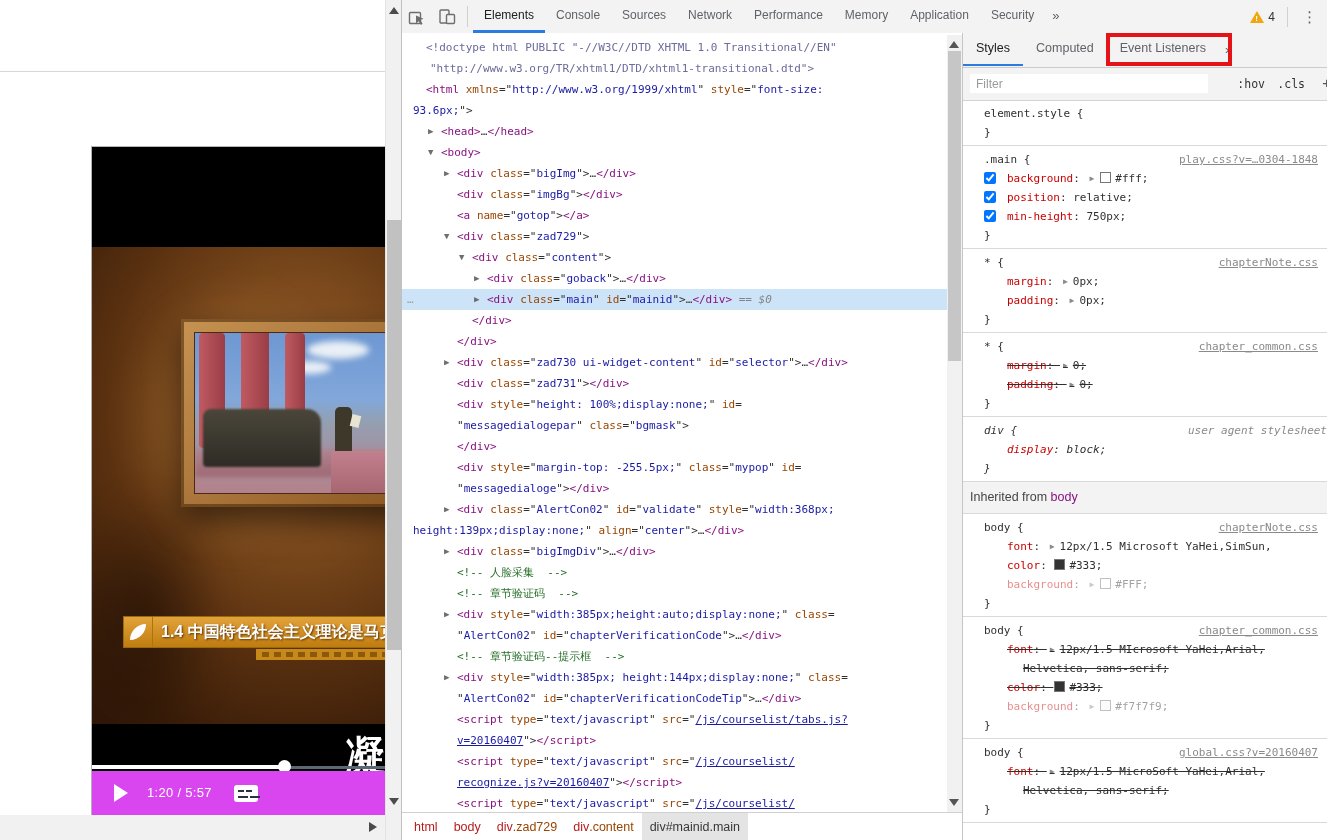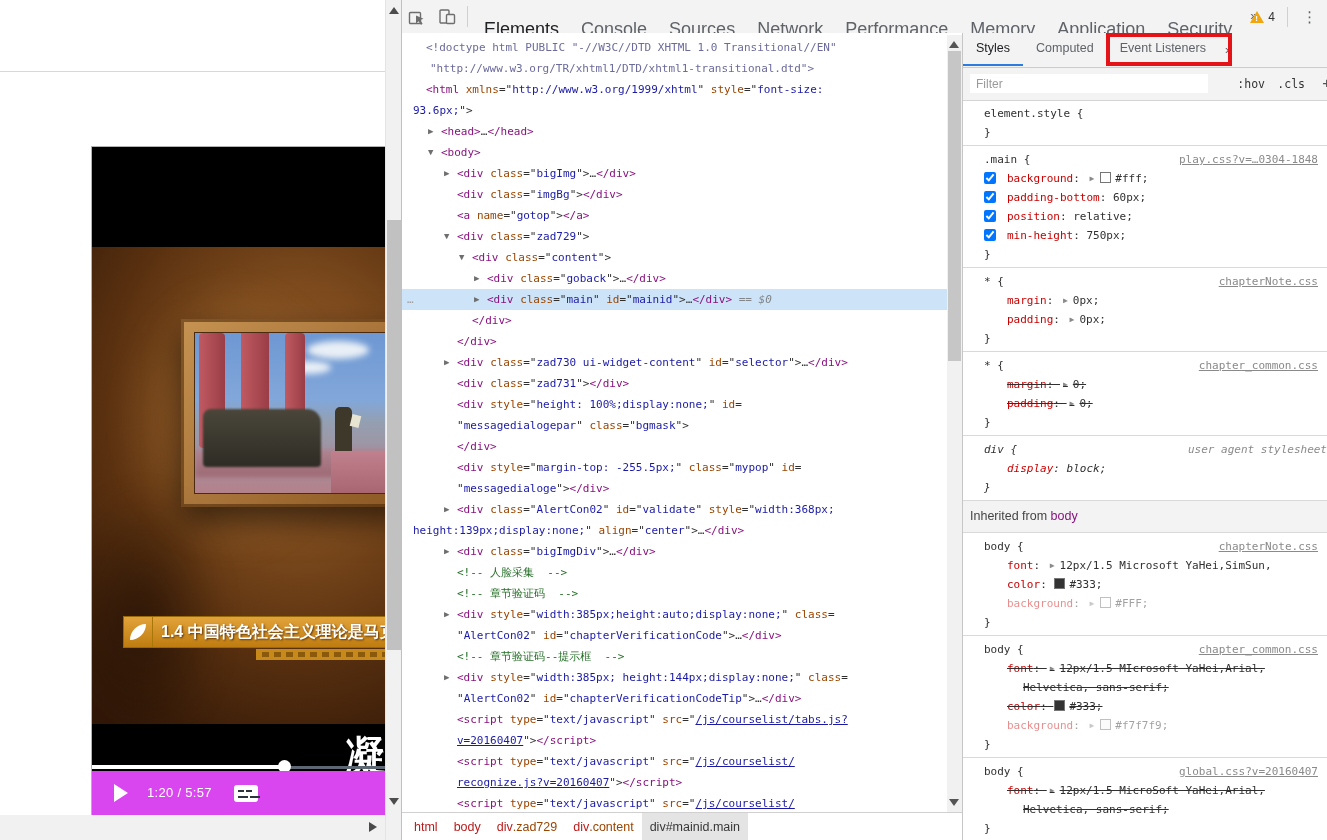--- a/index.html
+++ b/index.html
@@ -77,21 +77,21 @@
   .pv-thumb { position:absolute; left:1px; right:1px; top:220px; height:430px; background:#c1c1c1; }
 
   
   .devtools { position:absolute; left:401px; top:0; width:926px; height:840px; background:#fff;
     border-left:1px solid #c0c0c0; box-sizing:border-box; }
   .toolbar { position:absolute; left:0; top:0; right:0; height:33px; background:#f3f3f3;
     border-bottom:1px solid #d0d0d0; display:flex; align-items:stretch; }
   .tool-ic { width:30px; display:flex; align-items:center; justify-content:center; }
   .tsep { width:1px; background:#d0d0d0; margin:6px 5px; }
   .dtabs { display:flex; }
-  .dtab { padding:14px 11px; line-height:30px; height:30px; font-size:18px; color:#5f6368;
+  .dtab { padding:0 11px; line-height:30px; height:30px; font-size:12px; color:#5f6368;
     border-bottom:3px solid transparent; white-space:nowrap; }
   .dtab.act { color:#202124; border-bottom-color:#2c7be0; }
   .dchev { padding:0 7px; line-height:31px; color:#5f6368; font-size:13px; }
   .tright { position:absolute; right:0; top:0; height:33px; display:flex; align-items:center; }
   .warn { display:flex; align-items:center; margin-right:8px; position:relative; }
   .warn-tri { position:relative; width:0; height:0; border-left:7px solid transparent;
     border-right:7px solid transparent; border-bottom:12px solid #f2a60d; }
   .warn-tri span { position:absolute; left:-2px; top:3px; color:#fff; font-size:8px; font-weight:bold; }
   .warn-count { font-size:12px; color:#333; margin-left:4px; }
   .tsep2 { width:1px; height:20px; background:#d0d0d0; margin:0 4px; }
@@ -304,21 +304,20 @@
         <div class="plus-btn">+</div>
       </div>
       <div class="rules">
           <div class="rule">
             <div class="sline"><span class="ssel">element.style {</span></div>
             <div class="sclose">}</div>
           </div>
           <div class="rule">
             <div class="sline"><span class="ssel">.main {</span><span class="slink">play.css?v=…0304-1848</span></div>
             <div class="prow"><input type="checkbox" class="pcb" checked="" style=""><span><span class="sname">background</span><span class="sval">: </span><span class="sarrow">▶</span><span class="swatch" style="background: rgb(255, 255, 255);"></span><span class="sval">#fff;</span></span></div>
-            <div class="prow"><input type="checkbox" class="pcb" checked="" style=""><span><span class="sname">padding-bottom</span><span class="sval">: </span><span class="sval">60px;</span></span></div>
             <div class="prow"><input type="checkbox" class="pcb" checked="" style=""><span><span class="sname">position</span><span class="sval">: </span><span class="sval">relative;</span></span></div>
             <div class="prow"><input type="checkbox" class="pcb" checked="" style=""><span><span class="sname">min-height</span><span class="sval">: </span><span class="sval">750px;</span></span></div>
             <div class="sclose">}</div>
           </div>
           <div class="rule">
             <div class="sline"><span class="ssel">* {</span><span class="slink">chapterNote.css</span></div>
             <div class="prow"><span><span class="sname">margin</span><span class="sval">: </span><span class="sarrow">▶</span><span class="sval">0px;</span></span></div>
             <div class="prow"><span><span class="sname">padding</span><span class="sval">: </span><span class="sarrow">▶</span><span class="sval">0px;</span></span></div>
             <div class="sclose">}</div>
           </div>

